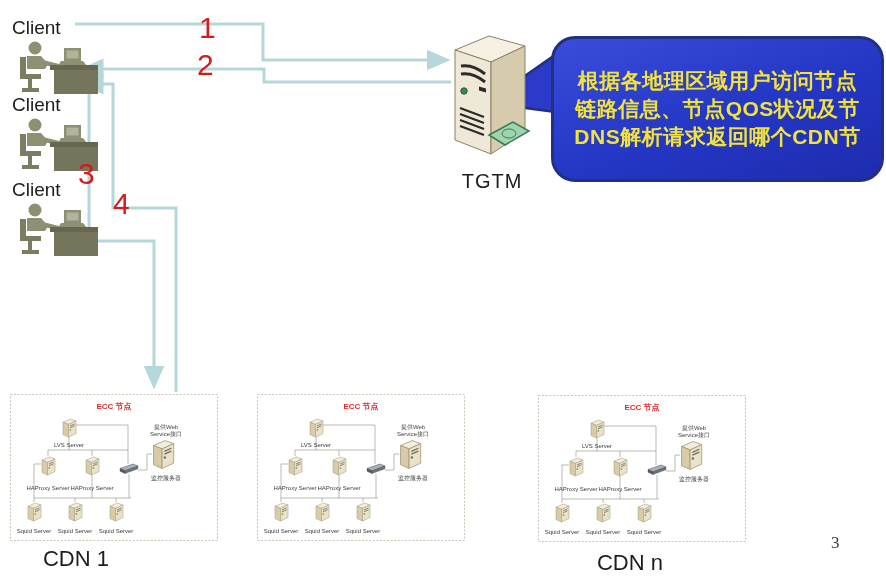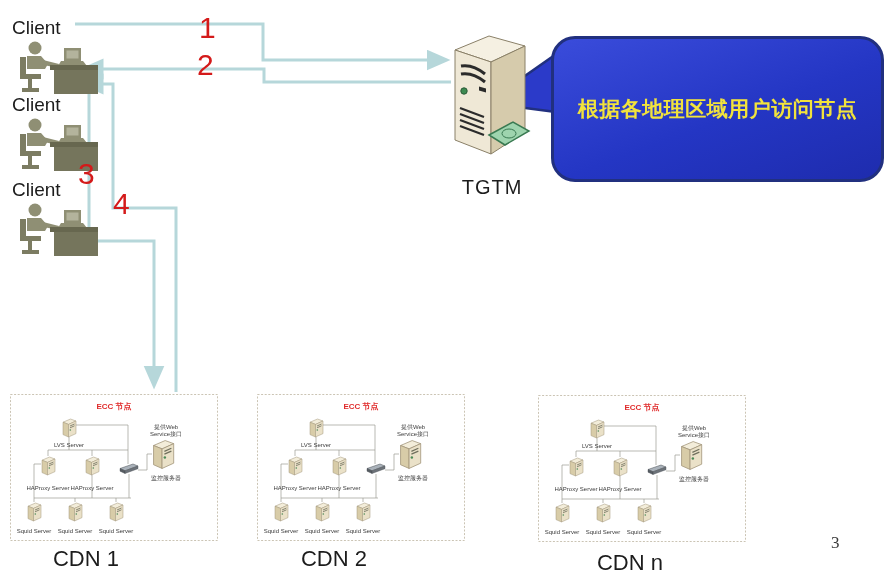--- a/index.html
+++ b/index.html
@@ -7,21 +7,21 @@
           font-family:"Liberation Sans",sans-serif;}
   .overlay{position:absolute;left:0;top:0;pointer-events:none;}
   
   .client{position:absolute;left:12px;width:90px;}
   .client-label{font-size:19px;color:#1c1c1c;line-height:22px;}
   .client-icon{display:block;margin-top:2px;}
   
   .stepnum{position:absolute;font-size:30px;color:#d41a1a;line-height:32px;font-family:"Liberation Sans",sans-serif;}
   
   .tgtm{position:absolute;left:447px;top:34px;width:90px;text-align:center;}
-  .tgtm-label{font-size:20px;color:#1c1c1c;margin-top:8px;letter-spacing:1px;}
+  .tgtm-label{font-size:20px;color:#1c1c1c;margin-top:2px;letter-spacing:1px;}
   
   .callout-tail{position:absolute;left:478px;top:33px;}
   .callout{position:absolute;left:551px;top:36px;width:333px;height:146px;box-sizing:border-box;
            background:linear-gradient(160deg,#3a4cdb 0%,#2436c4 55%,#1e2cae 100%);
            border:3px solid #21307f;border-radius:24px;
            display:flex;flex-direction:column;justify-content:center;}
   .callout-line{color:#f2e33c;font-weight:bold;font-size:21px;line-height:28px;text-align:center;
                 letter-spacing:0.5px;}
   
   .cdn-box{position:absolute;width:208px;height:147px;}
@@ -135,20 +135,22 @@
       <circle cx="15" cy="57" r="3.2" fill="#3c8a50" stroke="#2a5a38" stroke-width="1"></circle>
       <path d="M11,74 L35,83 M11,80 L35,89 M11,86 L35,95 M11,92 L35,101" stroke="#2b2b2b" stroke-width="2.2" fill="none"></path>
       <polygon points="40,101 64,88 80,97 56,111" fill="#9ed4ae" stroke="#3a7a52" stroke-width="1.5"></polygon>
       <ellipse cx="60" cy="99.5" rx="7" ry="4.5" fill="none" stroke="#3a7a52" stroke-width="1"></ellipse>
     </svg>
     <div class="tgtm-label">TGTM</div>
   </div>
 
   <div class="callout">
     <div class="callout-line">根据各地理区域用户访问节点</div>
+    <div class="callout-line">链路信息、节点QOS状况及节</div>
+    <div class="callout-line">DNS解析请求返回哪个CDN节</div>
   </div>
 
   <div class="cdn-box" style="left:10px;top:394px"><span class="ecc-slot">
   <svg width="208" height="147" viewBox="0 0 208 147">
     <rect x="0.5" y="0.5" width="207" height="146" fill="none" stroke="#cbc4b4" stroke-width="1" stroke-dasharray="2,1.6"></rect>
     <text x="104" y="15" text-anchor="middle" font-size="8" fill="#e02b2b" class="ecc-title">ECC 节点</text>
     <path d="M66,31 H118 V70 M59,43 V56 M38,56 H118 M38,56 V62 M82,56 V62
              M31,70 H24 V104 M24,104 H121 M24,104 V108 M65,104 V108 M106,104 V108
              M82,81 V104 M119,80 V104 M128,76 H137 V60 H142" fill="none" stroke="#9b9b93" stroke-width="0.7"></path>
     <use href="#g-srv" transform="translate(52,24)"></use>
@@ -216,18 +218,17 @@
     <text x="82" y="96" text-anchor="middle" font-size="6" fill="#3c3c3c">HAProxy Server</text>
     <text x="24" y="139" text-anchor="middle" font-size="6" fill="#3c3c3c">Squid Server</text>
     <text x="65" y="139" text-anchor="middle" font-size="6" fill="#3c3c3c">Squid Server</text>
     <text x="106" y="139" text-anchor="middle" font-size="6" fill="#3c3c3c">Squid Server</text>
     <text x="156" y="35" text-anchor="middle" font-size="6" fill="#3c3c3c">提供Web</text>
     <text x="156" y="42" text-anchor="middle" font-size="6" fill="#3c3c3c">Service接口</text>
     <text x="156" y="86" text-anchor="middle" font-size="6" fill="#3c3c3c">监控服务器</text>
   </svg>
 </span></div>
 
-  <div class="cdn-label" style="left:26px;top:546px">CDN 1</div>
-  <div class="cdn-label" style="left:274px;top:546px">CDN 2</div>
+  <div class="cdn-label" style="left:16px;top:546px">CDN 1</div>
   <div class="cdn-label" style="left:570px;top:550px">CDN n</div>
 
   <div class="page-num">3</div>
 </div>
 
 </body></html>

